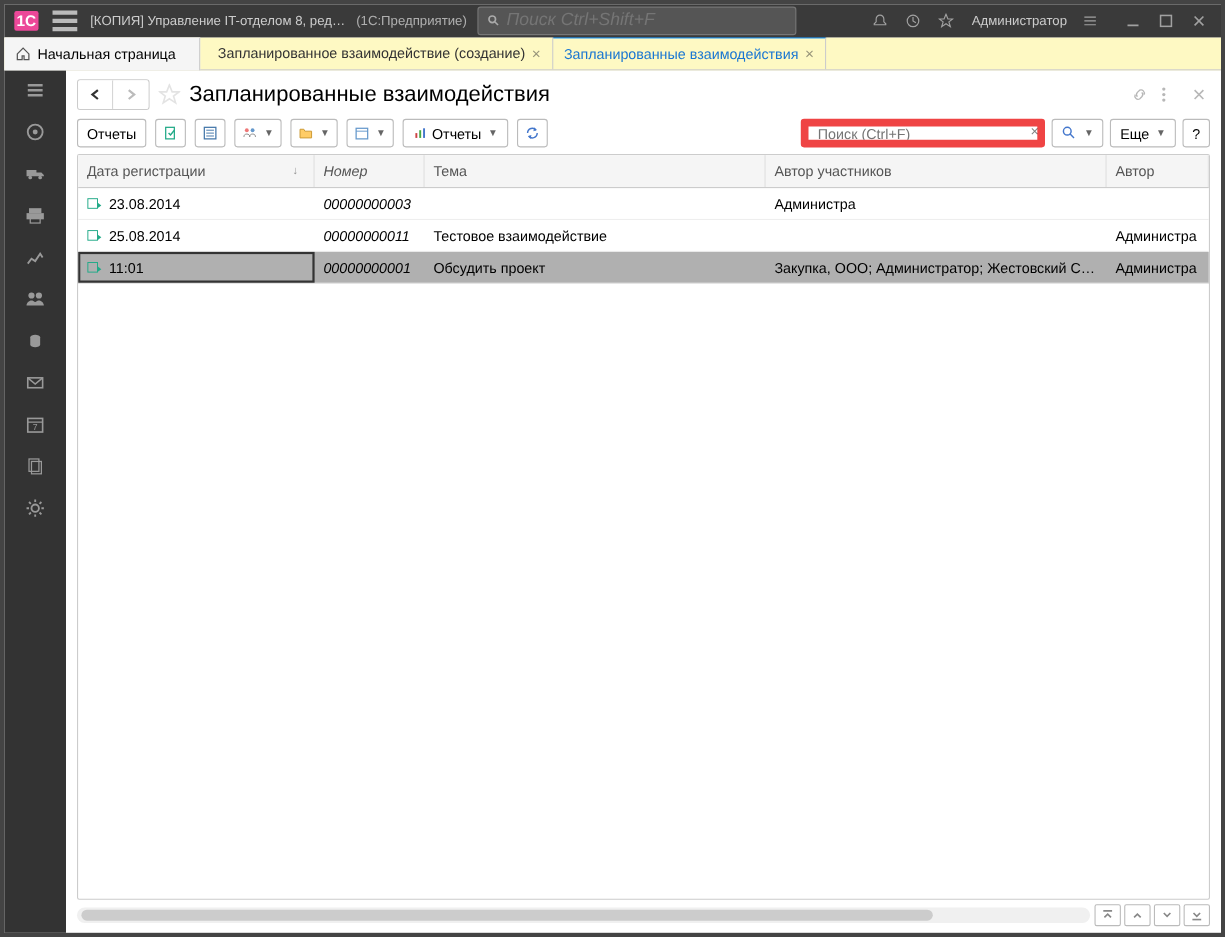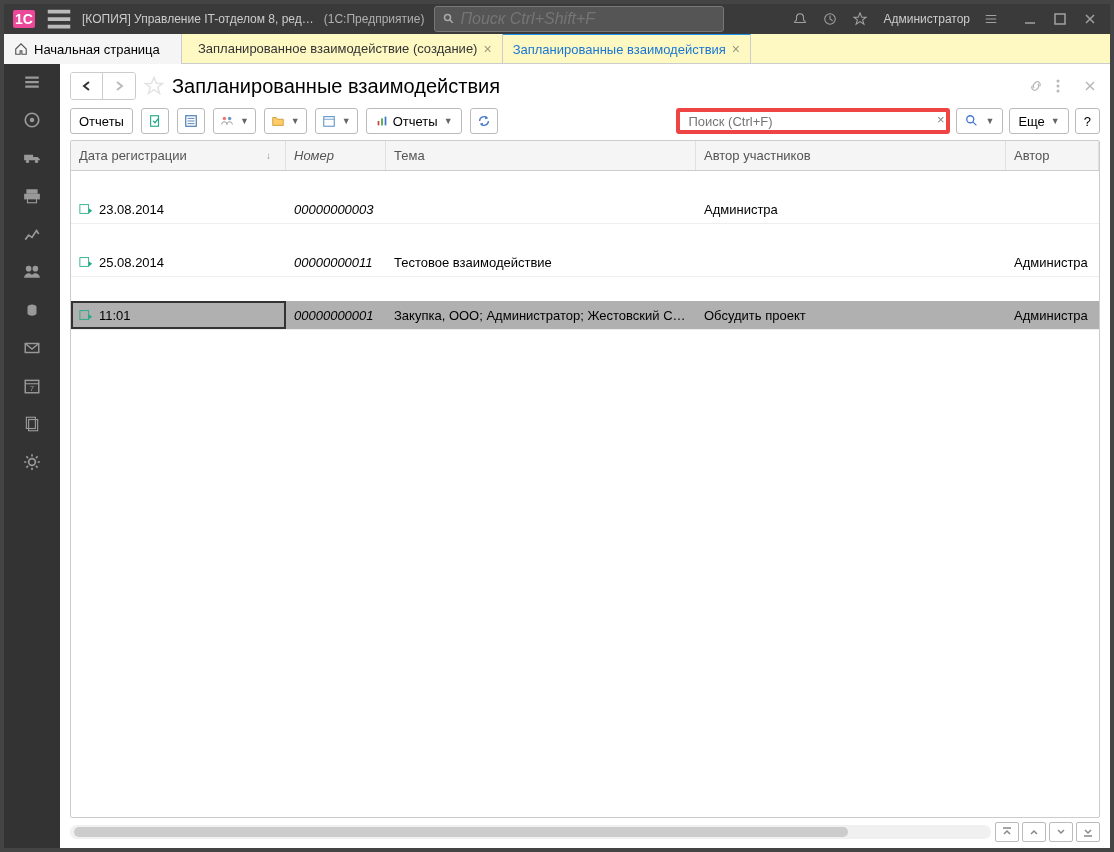--- a/index.html
+++ b/index.html
@@ -50,35 +50,35 @@
 .header-right .hicon { cursor: pointer; opacity: 0.6; width:16px; text-align:center;}
 
 
 .toolbar { display: flex; gap: 8px; margin-bottom: 6px; }
 .btn { border: 1px solid #bbb; border-radius: 3px; background: #fff; padding: 4px 8px; font-size: 13px; cursor: pointer; display: inline-flex; align-items: center; gap: 4px; height: 26px; }
 .btn.icon-only { padding: 4px 6px; width:auto; }
 .btn .dd { font-size:9px; opacity:0.6; margin-left:2px;}
 .btn svg{width:14px;height:14px;}
 .toolbar-right { margin-left: auto; display: flex; gap: 6px; }
 .search-box { position: relative; }
-.search-box input { border: 4px solid #ef4444; border-radius: 3px; padding: 4px 24px 4px 8px; font-size: 13px; width: 274px; height: 26px; }
+.search-box input { border: 7px solid #ef4444; border-radius: 3px; padding: 4px 24px 4px 8px; font-size: 13px; width: 222px; height: 26px; }
 .search-box .clear { position: absolute; right: 6px; top: 4px; cursor: pointer; opacity: 0.5; }
 
 
 .table-wrap { flex: 1; border: 1px solid #ccc; border-radius: 2px; display: flex; flex-direction: column; position: relative; overflow:hidden;}
 .thead { display: flex; background: #f5f5f5; border-bottom: 1px solid #ccc; font-size: 13px; color: #555; height: 30px; align-items: center; }
 .th { padding: 0 8px; border-right: 1px solid #e0e0e0; display: flex; align-items: center; gap: 4px; height:100%; }
 .th .sort { font-size: 10px; opacity: 0.6; margin-left:auto; margin-right:6px;}
 .col-date { width: 215px; }
 .col-num { width: 100px; font-style: italic; }
 .col-subj { width: 310px; }
 .col-parts { width: 310px; }
 .col-auth { flex: 1; }
 .tbody { flex: 1; overflow: hidden; }
-.row { display: flex; height: 29px; align-items: center; border-bottom: 1px solid #eee; font-size: 13px; margin-top: 24px; }
+.row { display: flex; height: 29px; align-items: center; border-bottom: 1px solid #eee; font-size: 13px; }
 .row.selected { background: #b0b0b0; }
 .row.selected .cell.date-cell{border:2px solid #333; height:100%; padding:0 6px;}
 .cell { padding: 0 8px; white-space: nowrap; overflow: hidden; text-overflow: ellipsis; display:flex; align-items:center; gap:6px;}
 .doc-icon { display: inline-flex; }
 .doc-icon svg{width:14px;height:12px;}
 
 
 .bottom-bar { display: flex; align-items: center; gap: 4px; margin-top: 4px; }
 .hscroll { flex: 1; height: 14px; background: #f0f0f0; border-radius: 7px; position: relative; }
 .hscroll .thumb { position: absolute; left: 4px; top: 2px; height: 10px; width: 84%; background: #ccc; border-radius: 5px; }
@@ -410,22 +410,22 @@
     <div class="cell col-date date-cell">
       <span class="doc-icon">
                   <svg viewBox="0 0 16 12">
                     <rect x="1" y="1" width="10" height="10" fill="none" stroke="#2a8" stroke-width="1"></rect>
                     <path d="M11 5l4 3-4 3z" fill="#2a8"></path>
                   </svg>
                 </span>
       <span>11:01</span>
     </div>
     <div class="cell col-num">00000000001</div>
+    <div class="cell col-subj">Обсудить проект</div>
     <div class="cell col-parts">Закупка, ООО; Администратор; Жестовский С…</div>
-    <div class="cell col-subj">Обсудить проект</div>
     <div class="cell col-auth">Администра</div>
             </div>
           </div>
       </div>
 
       <div class="bottom-bar">
         <div class="hscroll">
             <div class="thumb"></div>
           </div>
         <div class="nav-group">

